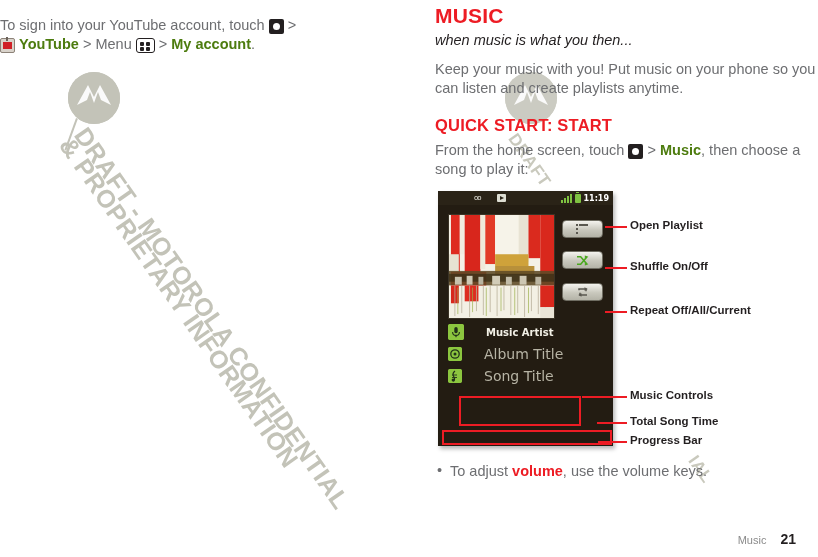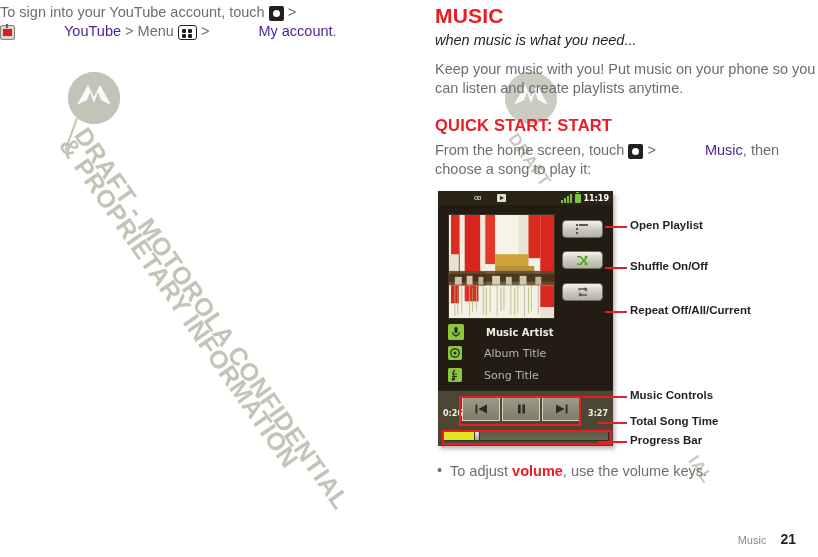--- a/index.html
+++ b/index.html
@@ -80,31 +80,31 @@
     font-size: 17px;
     transform: rotate(55deg);
     transform-origin: 0 0;
     color: #c9c9bd;
   }
 
   
   .left-col {
     position: absolute;
     left: 0px;
-    top: 3px;
+    top: 16px;
     width: 400px;
     z-index: 10;
   }
   .body-text {
     font-size: 14.5px;
     line-height: 19px;
     color: #6d6e71;
     margin: 0;
   }
-  .body-text b, .bold { color: #4c1d95; font-weight: normal; margin-left: 45px; }
+  .body-text b, .bold { color: #4d7c0f; font-weight: bold; }
 
   
   .ic {
     display: inline-block;
     vertical-align: -4px;
   }
   .ic-home {
     width: 15px; height: 15px;
     background: #231f20;
     border-radius: 2px;
@@ -360,21 +360,21 @@
   .meta-row.album  { position:absolute; left:0; top:155px; }
   .meta-row.song   { position:absolute; left:0; top:177px; }
   .meta-row.artist .mi { width:16px; height:16px; }
   .m-artist-text {
     font-size: 10px;
     font-weight: bold;
     color: #f2f0e6;
     font-family: "DejaVu Sans", sans-serif;
   }
   .m-sub-text {
-    font-size: 11px;
+    font-size: 14px;
     color: #b7b4a5;
     font-family: "DejaVu Sans", sans-serif;
   }
 
   .bottombar {
     position: absolute;
     left: 0; bottom: 0;
     width: 100%;
     height: 55px;
     background: #4c4734;
@@ -517,21 +517,21 @@
     <span>&gt;</span>
     <span>Menu</span>
     <span class="ic ic-menu"><i></i><i></i><i></i><i></i></span>
     <span>&gt;</span>
     <b>My account</b><span>.</span>
   </p>
 </div>
 
 <div class="right-col">
   <h1 class="sec-title">MUSIC</h1>
-  <p class="sec-sub">when music is what you need...</p>
+  <p class="sec-sub">when music is what you then...</p>
   <p class="sec-para">Keep your music with you! Put music on your phone so you can listen and create playlists anytime.</p>
   <h2 class="qs-title">QUICK START: START</h2>
   <p class="sec-para" style="margin-top:6px;">
     <span>From the home screen, touch</span>
     <span class="ic ic-home"></span>
     <span>&gt;</span>
     <b class="bold">Music</b><span>, then choose a song to play it:</span>
   </p>
 </div>
 
@@ -668,50 +668,20 @@
             <path d="M7 2 C4.5 4 4.5 6 6 8 C7.4 10 6 12 5 12" stroke="#22301a" stroke-width="1.2" fill="none"></path>
             <circle cx="5.2" cy="11" r="1.6" fill="#22301a"></circle>
             <line x1="4" y1="6" x2="9" y2="6" stroke="#22301a" stroke-width="0.9"></line>
             <line x1="4" y1="8.5" x2="9" y2="8.5" stroke="#22301a" stroke-width="0.9"></line>
           </svg>
         </span>
         <span class="m-sub-text">Song Title</span>
       </div>
     </div>
 
-    <div class="bottombar">
-      <span class="time-left">0:26</span>
-      <span class="time-right">3:27</span>
-
-      <div class="ctrl-group">
-        <div class="ctrl-btn">
-          <svg width="13" height="10" viewBox="0 0 13 10" xmlns="http://www.w3.org/2000/svg">
-            <rect x="0.5" y="0.5" width="1.8" height="9" fill="#2d2b20"></rect>
-            <path d="M12 0.5 L12 9.5 L3.5 5 Z" fill="#2d2b20"></path>
-          </svg>
-        </div>
-        <div class="ctrl-btn">
-          <svg width="9" height="10" viewBox="0 0 9 10" xmlns="http://www.w3.org/2000/svg">
-            <rect x="1" y="0.5" width="2.6" height="9" fill="#2d2b20"></rect>
-            <rect x="5.4" y="0.5" width="2.6" height="9" fill="#2d2b20"></rect>
-          </svg>
-        </div>
-        <div class="ctrl-btn">
-          <svg width="13" height="10" viewBox="0 0 13 10" xmlns="http://www.w3.org/2000/svg">
-            <path d="M1 0.5 L1 9.5 L9.5 5 Z" fill="#2d2b20"></path>
-            <rect x="10.7" y="0.5" width="1.8" height="9" fill="#2d2b20"></rect>
-          </svg>
-        </div>
-      </div>
-
-      <div class="progress-track">
-        <div class="progress-fill" style="width: 19%;"></div>
-        <div class="progress-thumb" style="left: 19%;"></div>
-      </div>
-    </div>
   </div>
 </div>
 
 <div class="hl-box hl-controls"></div>
 <div class="hl-box hl-progress"></div>
 
 <div class="lead" style="left:605px; top:226px; width:22px;"></div>
 <div class="lead" style="left:605px; top:267px; width:22px;"></div>
 <div class="lead" style="left:605px; top:311px; width:22px;"></div>
 <div class="lead" style="left:582px; top:396px; width:45px;"></div>

